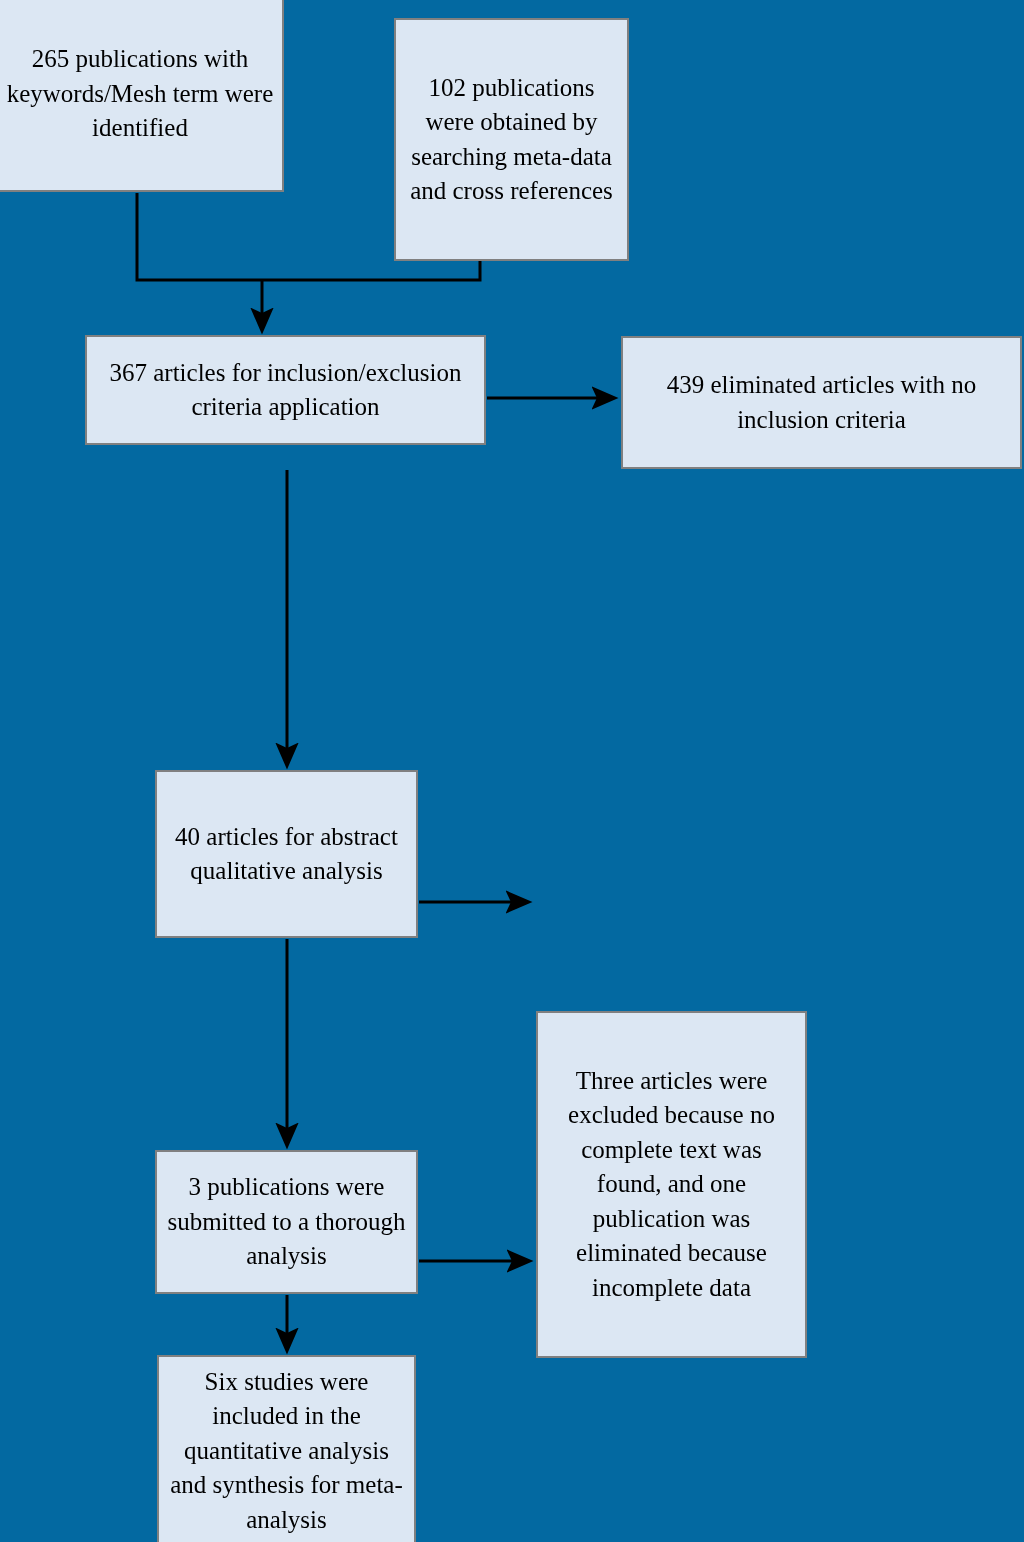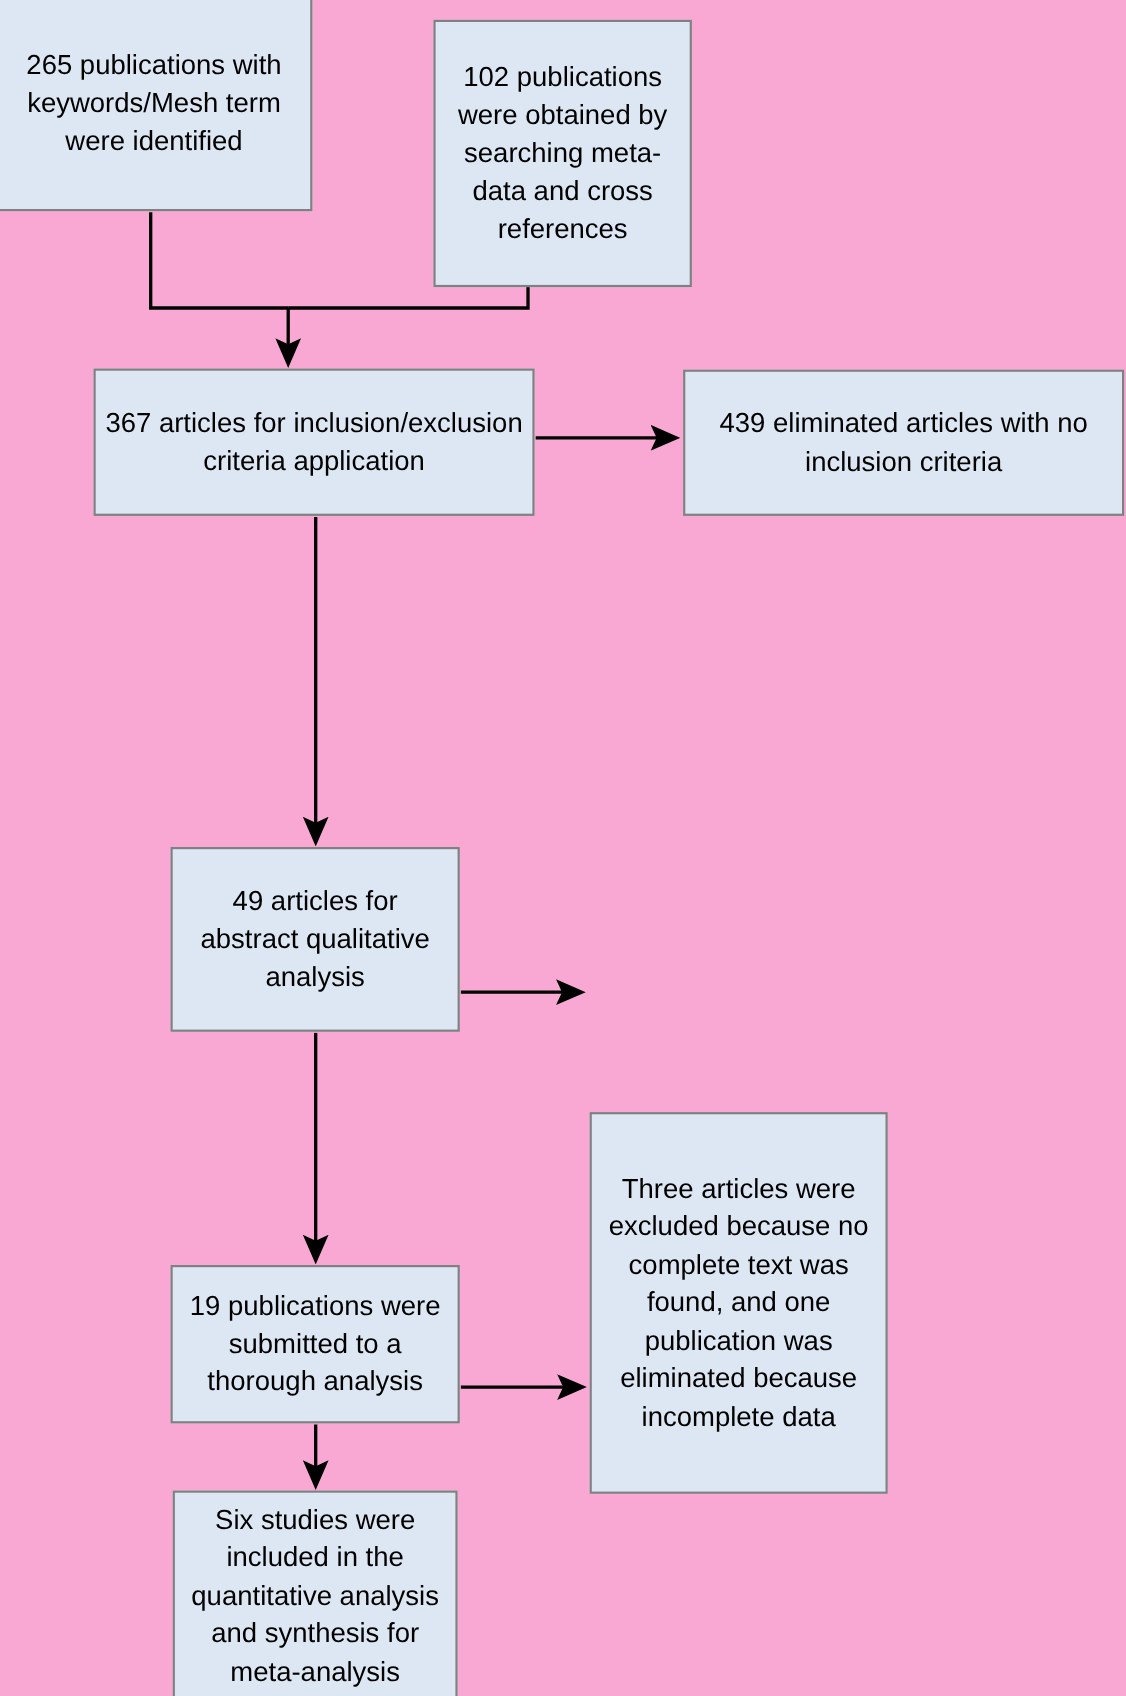--- a/index.html
+++ b/index.html
@@ -5,23 +5,23 @@
 <style>
   html, body {
     margin: 0;
     padding: 0;
     background: #ffffff;
   }
   #canvas {
     position: relative;
     width: 1024px;
     height: 1542px;
-    background: #f9a8d4;
+    background: #0369a1;
     overflow: hidden;
-    font-family: Liberation Sans, sans-serif;
+    font-family: Liberation Serif, serif;
   }
   #edges {
     position: absolute;
     left: 0;
     top: 0;
     width: 1024px;
     height: 1542px;
     pointer-events: none;
   }
   .node {
@@ -36,21 +36,21 @@
     color: #000000;
     font-size: 25px;
     line-height: 1.38;
     padding: 4px 8px;
     white-space: pre-line;
     z-index: 2;
   }
   
   #node-identified   { left: -4px;  top: -4px;   width: 288px; height: 196px; }
   #node-metadata     { left: 394px; top: 18px;    width: 235px; height: 243px; }
-  #node-criteria     { left: 85px;  top: 335px;  width: 401px; height: 134px; }
+  #node-criteria     { left: 85px;  top: 335px;  width: 401px; height: 110px; }
   #node-eliminated   { left: 621px; top: 336px;  width: 401px; height: 133px; }
   #node-excluded-big { left: 535px; top: 530px;  width: 272px; height: 429px; }
   #node-abstract     { left: 155px; top: 770px;  width: 263px; height: 168px; }
   #node-fulltext     { left: 536px; top: 1011px; width: 271px; height: 347px; text-align: center; }
   #node-thorough     { left: 155px; top: 1150px; width: 263px; height: 144px; }
   #node-included     { left: 157px; top: 1355px; width: 259px; height: 192px; }
 </style>
 </head>
 <body>
 
@@ -82,21 +82,21 @@
 
   <div class="node" id="node-identified">265 publications with keywords/Mesh term were identified</div>
 
   <div class="node" id="node-metadata">102 publications were obtained by searching meta-data and cross references</div>
 
   <div class="node" id="node-criteria">367 articles for inclusion/exclusion criteria application</div>
 
   <div class="node" id="node-eliminated">439 eliminated articles with no inclusion criteria</div>
 
 
-  <div class="node" id="node-abstract">49 articles for abstract qualitative analysis</div>
+  <div class="node" id="node-abstract">40 articles for abstract qualitative analysis</div>
 
   <div class="node" id="node-fulltext">Three articles were excluded because no complete text was found, and one publication was eliminated because incomplete data</div>
 
-  <div class="node" id="node-thorough">19 publications were submitted to a thorough analysis</div>
+  <div class="node" id="node-thorough">3 publications were submitted to a thorough analysis</div>
 
   <div class="node" id="node-included">Six studies were included in the quantitative analysis and synthesis for meta-analysis</div>
 
 </div>
 
 </body></html>

